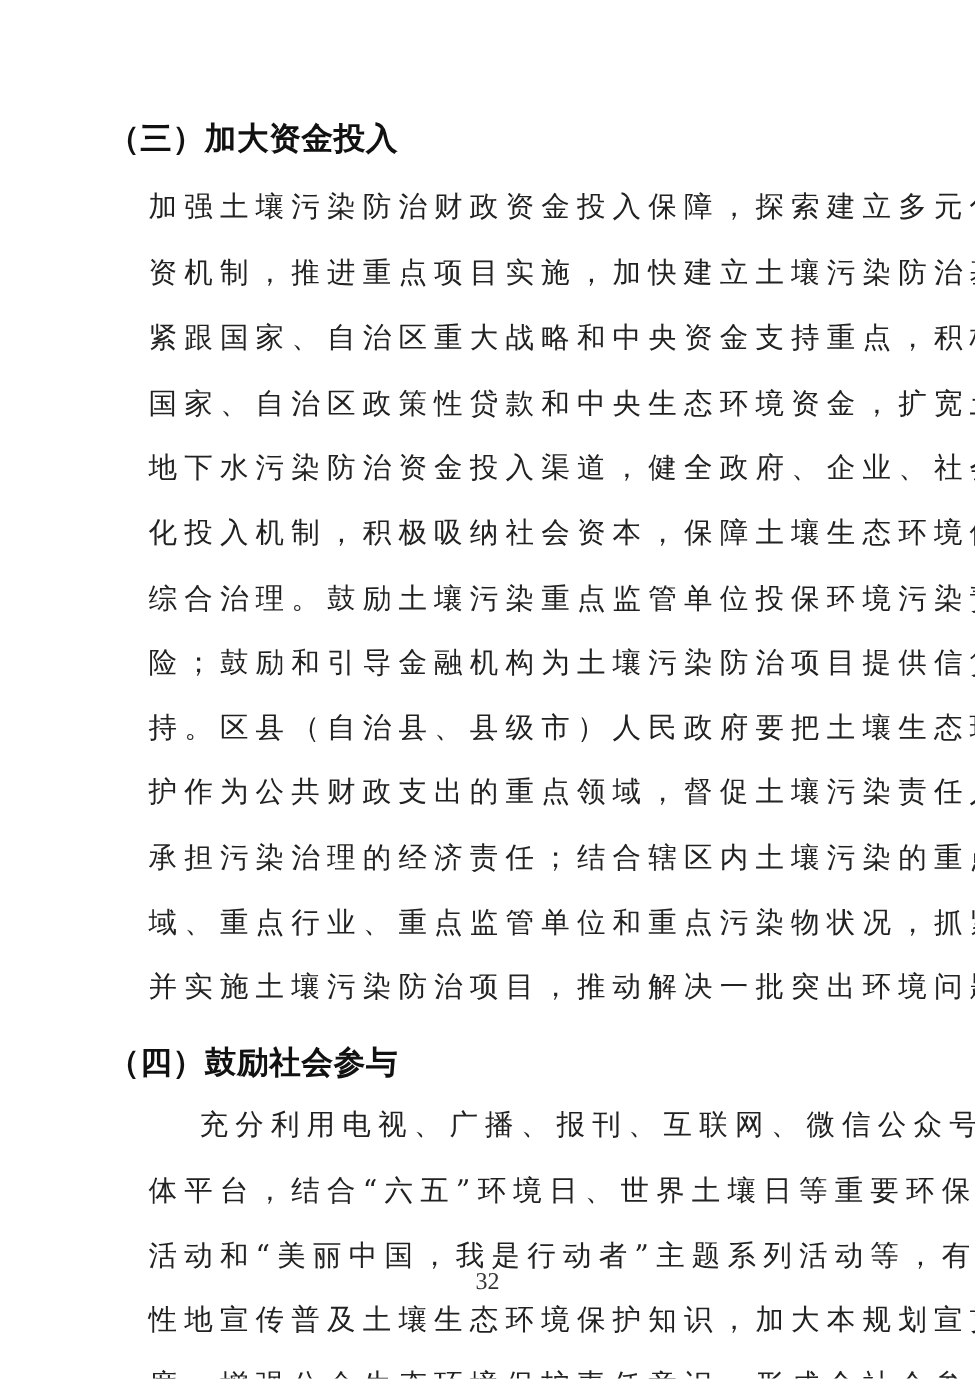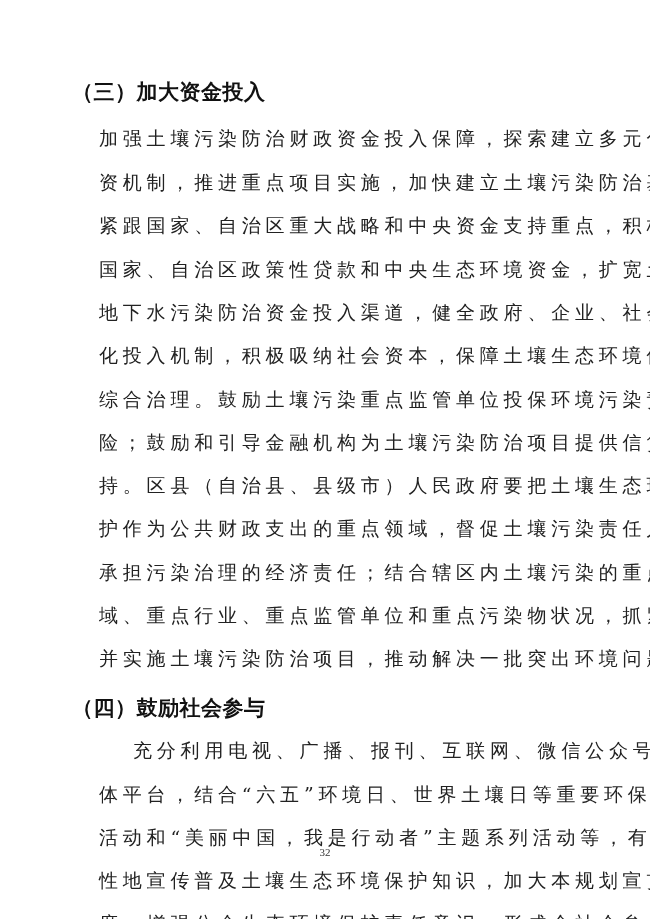--- a/index.html
+++ b/index.html
@@ -11,21 +11,21 @@
     font-size: 21px; color: #111; letter-spacing: 0.5px; white-space: nowrap;
   }
   .body-line {
     position: absolute; left: 99px; width: 455px;
     font-family: "DejaVu Serif", serif; font-size: 19px; color: #222;
     letter-spacing: 4.8px; white-space: nowrap; line-height: 24px;
   }
   .indent { left: 133px; }
   .page-number {
     position: absolute; left: 0; width: 650px; top: 846px; text-align: center;
-    font-family: "Liberation Serif", serif; font-size: 11px; color: #333;
+    font-family: "Liberation Serif", serif; font-size: 16px; color: #333;
   }
 </style>
 </head>
 <body>
 
 <div class="page">
   <div class="heading" style="top:78px;">（三）加大资金投入</div>
 
   <div class="body-line" style="top:126px;">加强土壤污染防治财政资金投入保障，探索建立多元化投融</div>
   <div class="body-line" style="top:170px;">资机制，推进重点项目实施，加快建立土壤污染防治基金，</div>

